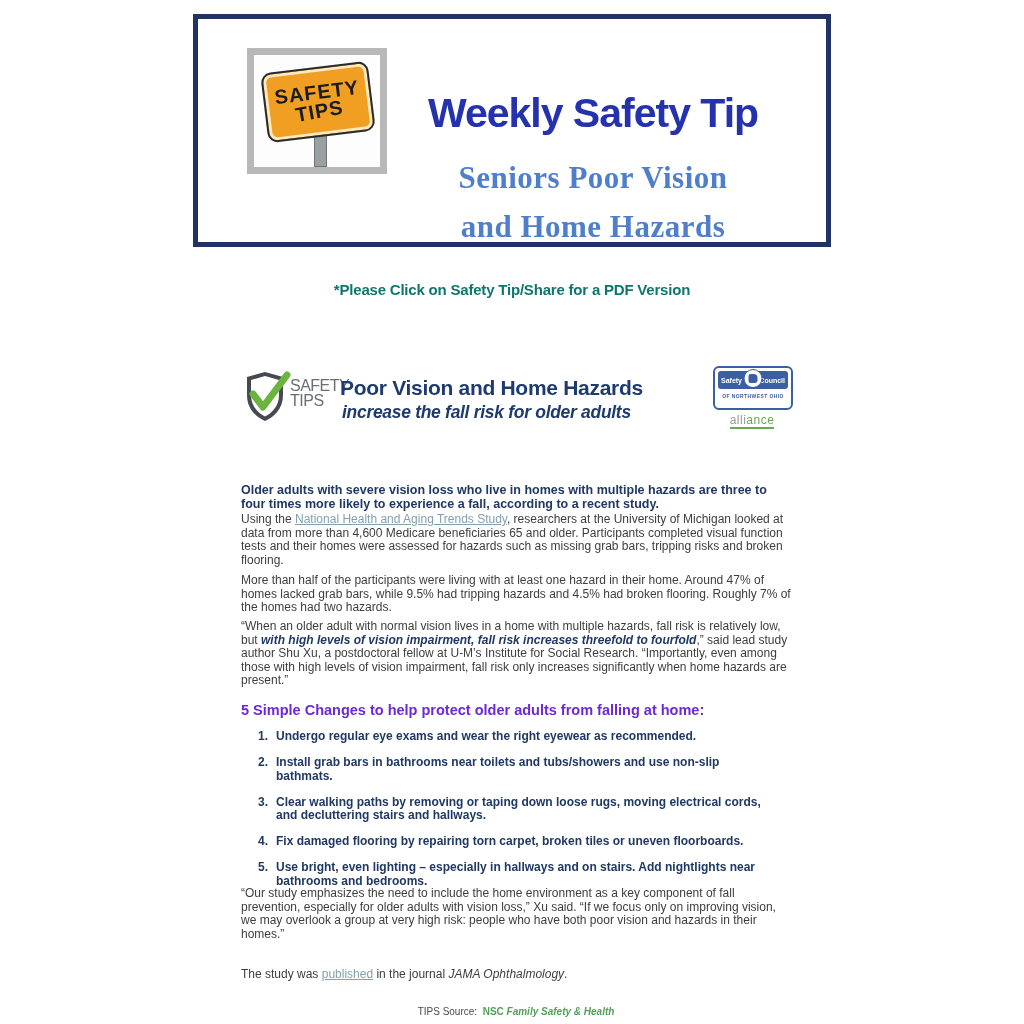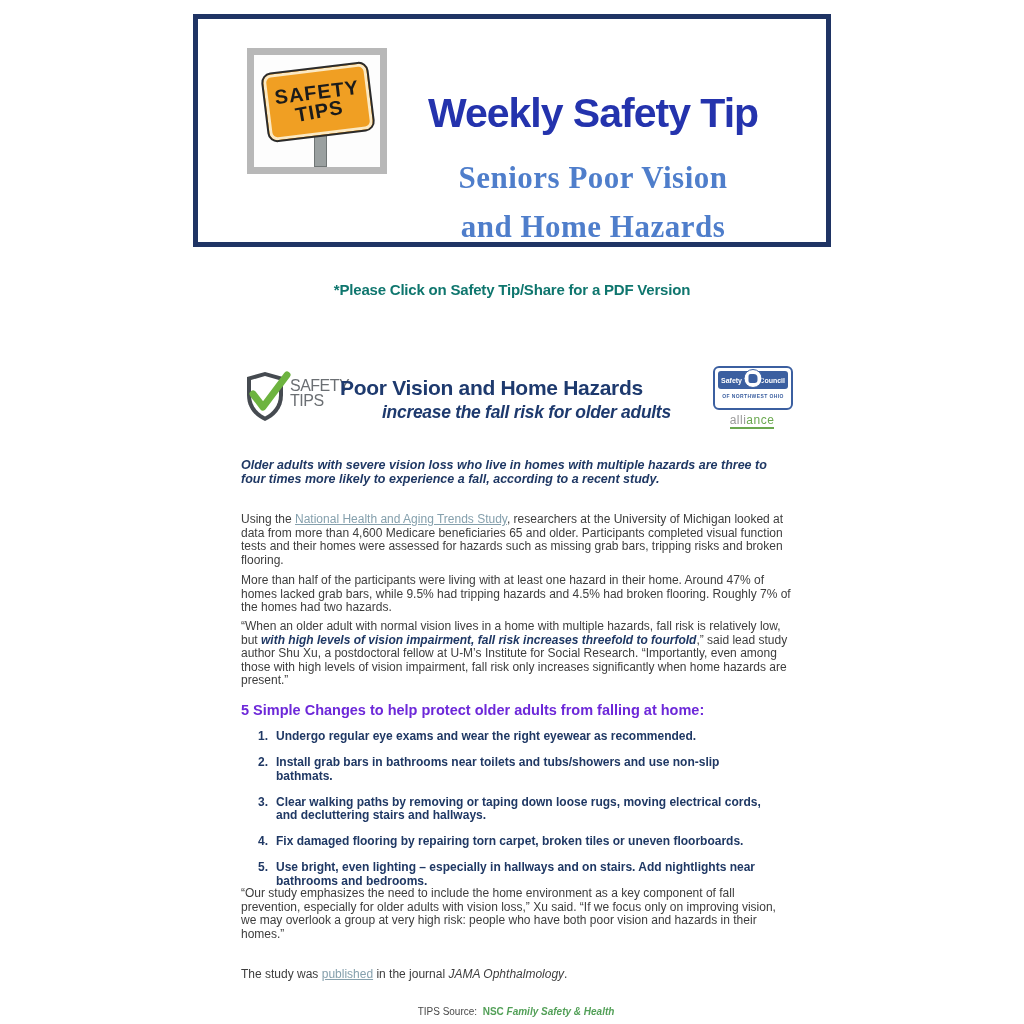--- a/index.html
+++ b/index.html
@@ -52,21 +52,21 @@
     color:#0f766e; font-weight:bold; font-size:15px; letter-spacing:-0.2px;
   }
   
   .content { position:absolute; left:241px; top:0; width:550px; height:1024px; }
   .p {
     position:absolute; left:0; width:550px;
     font-size:12px; line-height:13.6px; color:#3d3d3d;
   }
   .navy { color:#1f3864; }
   .bi { font-weight:bold; font-style:italic; }
-  .intro { top:459px; font-weight:bold; font-style:italic; color:#1f3864; font-size:12.5px; }
+  .intro { top:484px; font-weight:bold; color:#1f3864; font-size:12.5px; }
   .p1 { top:513px; }
   .p2 { top:574px; }
   .p3 { top:620px; }
   .quote { top:887px; }
   .study { top:968px; }
   a.link, .link { color:#85a0ad; text-decoration:underline; cursor:pointer; }
   .list-heading {
     position:absolute; top:702px; left:0; width:550px;
     font-size:14.5px; font-weight:bold; color:#6d28d9;
   }
@@ -86,21 +86,21 @@
   .shield-logo .stext {
     position:absolute; left:47px; top:7px; color:#6b6f73;
     font-size:16px; line-height:15px; letter-spacing:-0.5px; font-stretch:condensed;
   }
   .art-heading {
     position:absolute; left:99px; top:376px; width:380px;
     font-size:21px; font-weight:bold; color:#1e3a6e; line-height:24px; letter-spacing:-0.3px;
   }
   .art-subheading {
     position:absolute; left:101px; top:402px; width:380px;
-    font-size:17.5px; font-weight:bold; font-style:italic; color:#1e3a6e; letter-spacing:-0.3px;margin-left:40px;
+    font-size:17.5px; font-weight:bold; font-style:italic; color:#1e3a6e; letter-spacing:-0.3px;
   }
   .council { position:absolute; left:472px; top:366px; width:78px; text-align:center; }
   .council-box {
     width:76px; height:40px; border:2px solid #3b5fa0; border-radius:6px;
     background:#ffffff; overflow:hidden; position:relative;
   }
   .council-band {
     position:absolute; top:3px; left:3px; right:3px; height:18px; background:#3b5fa0;
     border-radius:3px; display:flex; align-items:center; justify-content:space-between;
     padding:0 3px; box-sizing:border-box;

